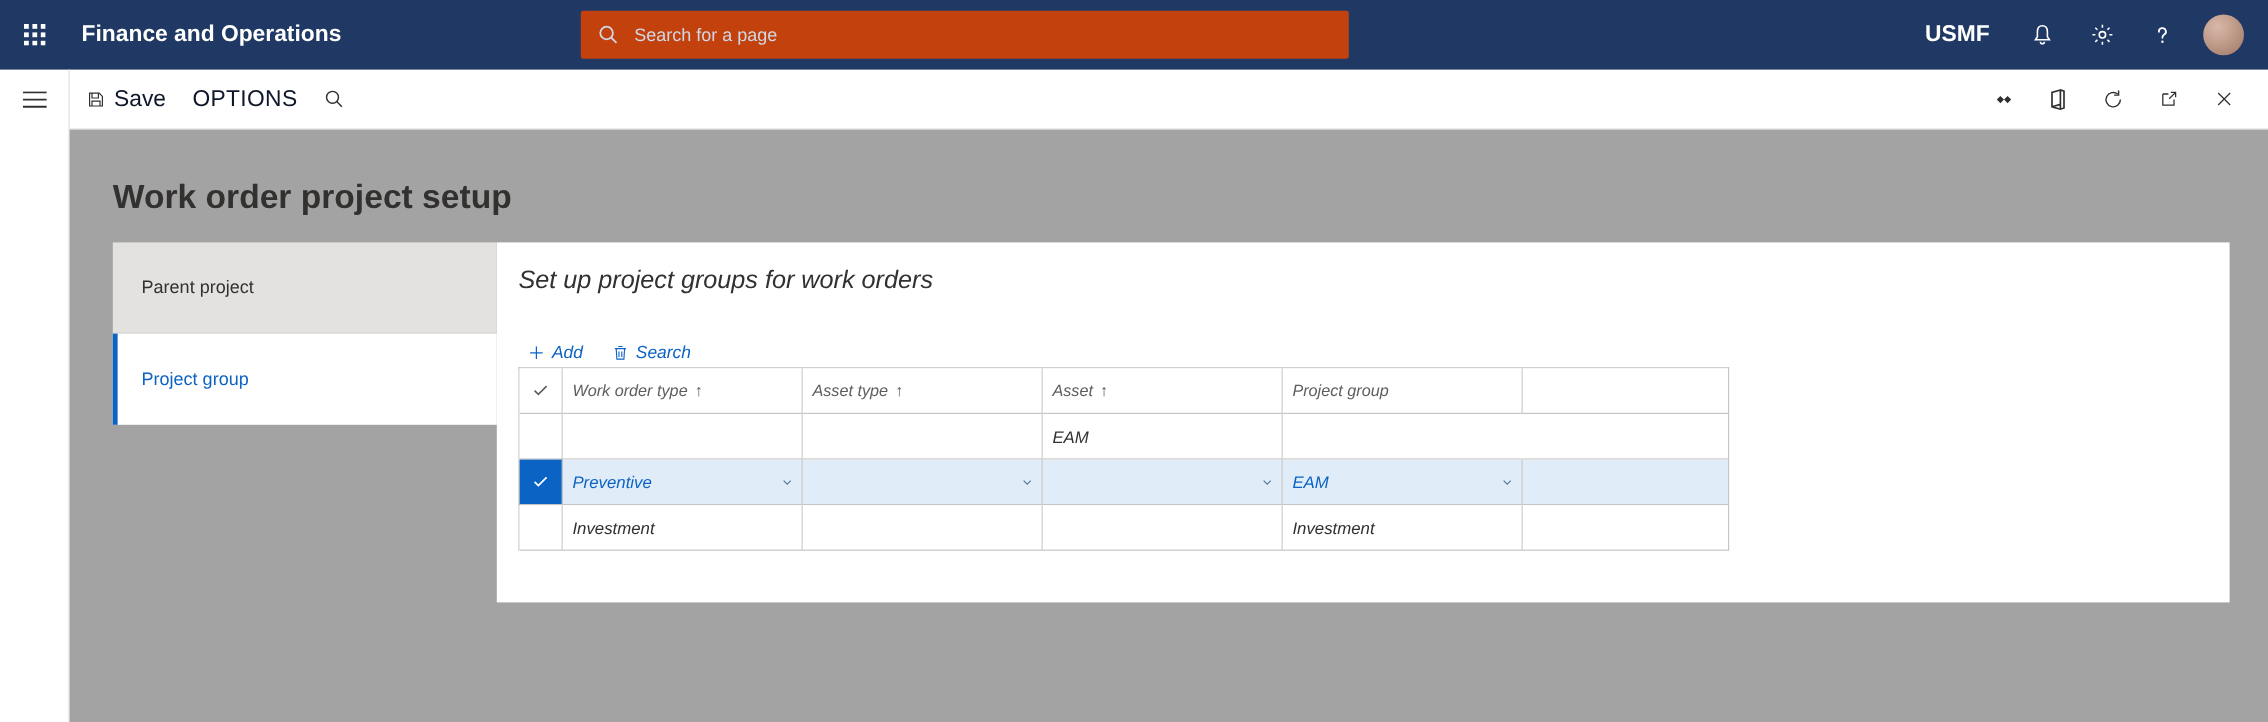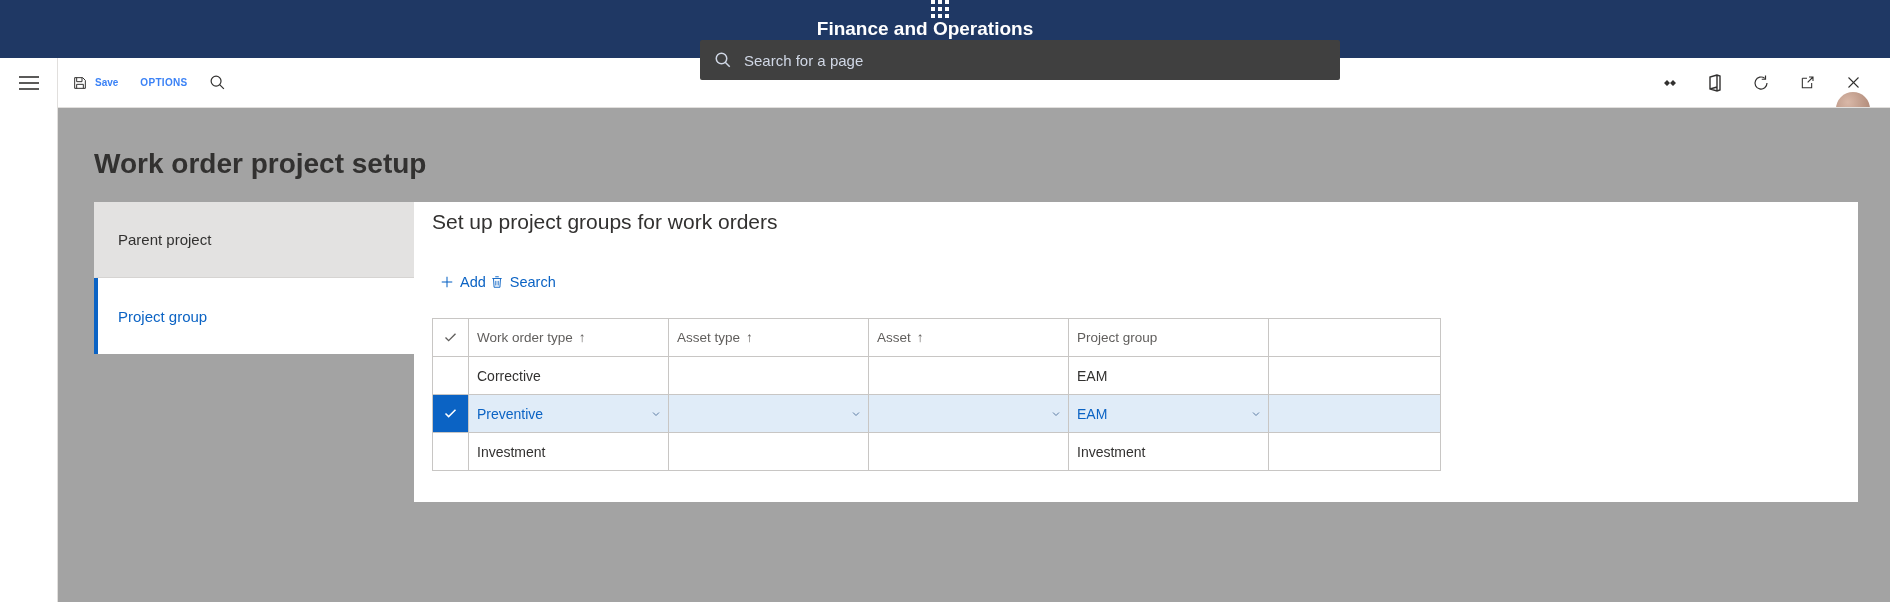--- a/index.html
+++ b/index.html
@@ -13,38 +13,37 @@
     overflow: hidden;
   }
   
   .topbar {
     background: #1f3864;
     height: 58px;
     display: flex;
     align-items: center;
     color: #fff;
     padding: 0 10px 0 0;
-    flex-direction: column;
   }
   .waffle {
     width: 58px; height: 58px;
     display: flex; align-items: center; justify-content: center;
     cursor: pointer;
   }
   .app-title {
     font-size: 19px; font-weight: 600;
     margin-left: 10px;
     margin-right: 40px;
   }
   .search-wrap {
     flex: 0 0 auto;
     margin-left: 160px;
     width: 640px;
     height: 40px;
-    background: #404040;
+    background: #c2410c;
     border-radius: 2px;
     display: flex; align-items: center;
     padding: 0 14px;
     color: #d0d7e5;
   }
   .search-wrap svg { flex-shrink: 0; }
   .search-wrap input {
     background: transparent; border: none; outline: none;
     color: #fff; font-size: 15px;
     margin-left: 12px; width: 100%;
@@ -79,21 +78,21 @@
   .actionbar {
     flex: 1;
     height: 50px;
     border-bottom: 1px solid #e1dfdd;
     display: flex; align-items: center;
     padding: 0 14px;
     gap: 22px;
   }
   .action-item {
     display: flex; align-items: center; gap: 7px;
-    color: #3b82f6; cursor: pointer; font-size: 10px; font-weight: bold;
+    color: #0f172a; cursor: pointer; font-size: 19px;
   }
   .action-item.uppercase { letter-spacing: 0.3px; }
   .actionbar-right {
     margin-left: auto;
     display: flex; align-items: center;
   }
   .ab-icon {
     width: 46px; height: 28px;
     display: flex; align-items: center; justify-content: center;
     cursor: pointer;
@@ -130,28 +129,29 @@
     border-bottom: 1px solid #d6d4d2;
   }
   .tab.active {
     background: #fff;
     color: #0b63c4;
     border-left-color: #0b63c4;
   }
   .panel {
     flex: 1;
     background: #fff;
-    padding: 8px 18px 18px 18px;
+    padding: 20px 18px 18px 18px;
     min-height: 300px;
+    font-style: italic;
   }
   .panel-title { font-size: 21px; font-weight: 400; margin-bottom: 40px; }
   .panel-actions {
-    display: flex; gap: 4px;
+    display: flex; gap: 24px;
     color: #0b63c4;
-    margin-bottom: 28px;
+    margin-bottom: 4px;
     padding-left: 8px;
   }
   .panel-action {
     display: flex; align-items: center; gap: 6px;
     cursor: pointer; font-size: 14.5px;
   }
   
   .grid {
     border: 1px solid #c8c6c4;
     border-bottom: none;
@@ -343,23 +343,20 @@
               <span class="sort-arrow">↑</span>
             </div>
             <div class="cell c4">
               <span>Project group</span>
             </div>
             <div class="cell c5"></div>
           </div>
 
           <div class="grid-row">
             <div class="cell check"></div>
-            <div class="cell c1">
-                <span>Corrective</span>
-              </div>
             <div class="cell c2">
                 <span></span>
               </div>
             <div class="cell c3">
                 <span></span>
               </div>
             <div class="cell c4">
                 <span>EAM</span>
               </div>
             <div class="cell c5"></div>

